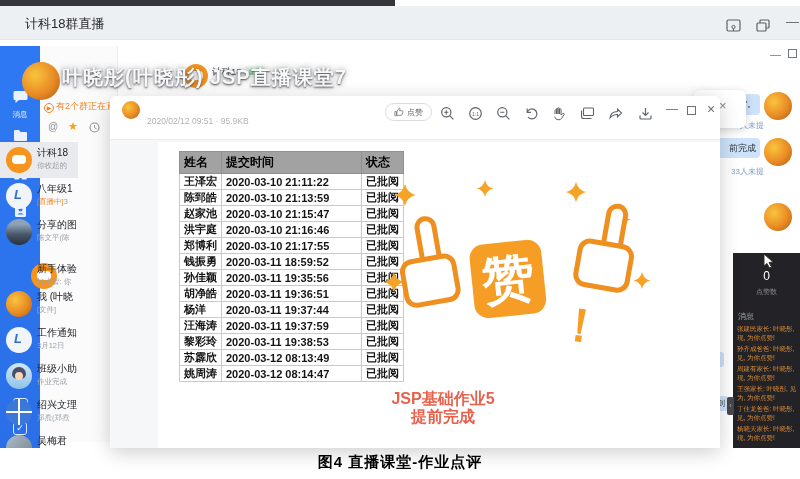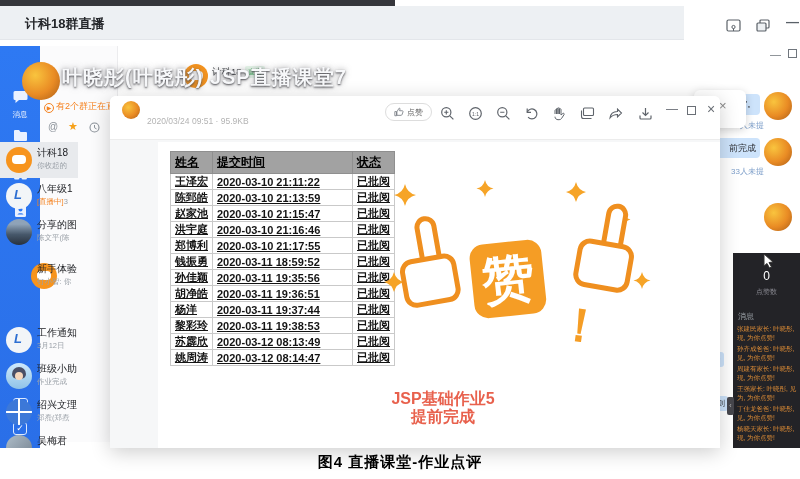--- a/index.html
+++ b/index.html
@@ -2,21 +2,21 @@
 <html><head>
 <meta charset="utf-8">
 <style>
   * { margin:0; padding:0; box-sizing:border-box; }
   body { font-family:"Liberation Sans","DejaVu Sans",sans-serif; background:#fff; }
   #screen { position:relative; width:800px; height:479px; overflow:hidden; background:#fff; }
   .abs { position:absolute; }
 
   
   .strip-dark { left:0; top:0; width:395px; height:6px; background:#35363b; }
-  .titlebar { left:0; top:6px; width:684px; height:34px; background:#edf0f3; border-bottom:1px solid #e3e6ea;font-weight:bold; }
+  .titlebar { left:0; top:6px; width:800px; height:34px; background:#edf0f3; border-bottom:1px solid #e3e6ea; }
   .tb-title { left:25px; top:9px; font-size:13px; color:#24262a; }
   .tb-ico { top:13px; width:15px; height:13px; color:#5a6168; }
   .tb-min { left:786px; top:8px; font-size:13px; color:#5a6168; }
   .dark-line { left:290px; top:40px; width:288px; height:5px; background:linear-gradient(#54575d,#3a3d43); }
 
   
   .tim { left:0; top:40px; width:800px; height:408px; background:#fff; overflow:hidden; }
   .tim-ctl { top:8px; font-size:11px; color:#70767d; }
   .sidebar { left:0; top:6px; width:40px; height:402px; background:linear-gradient(#2e79f3,#2a6fe8); }
   .sb-item { position:absolute; width:40px; text-align:center; color:#eaf1ff; }
@@ -94,21 +94,21 @@
   .v-like { left:275px; top:7px; height:18px; border:1px solid #ddd; border-radius:10px; padding:0 8px;
     display:flex; align-items:center; gap:3px; font-size:8px; color:#606060; }
   .v-tool { top:10px; width:15px; height:15px; color:#5f646b; }
   .v-min { left:556px; top:6px; font-size:12px; color:#6a6f76; }
   .v-max { left:577px; top:10px; width:9px; height:9px; border:1.2px solid #6a6f76; }
   .v-close { left:597px; top:5px; font-size:14px; color:#6a6f76; }
   .v-body { position:absolute; left:0; top:44px; width:610px; height:308px; background:#f6f7f8; }
   .doc { left:48px; top:2px; width:562px; height:306px; background:#fff; }
 
   
-  .hw { position:absolute; left:12px; top:9px; border-collapse:collapse; font-size:11px; color:#141414;text-decoration:underline; }
+  .hw { position:absolute; left:21px; top:9px; border-collapse:collapse; font-size:11px; color:#141414; }
   .hw th { background:#a2a2a2; color:#000; font-size:12px; font-weight:bold; text-align:left; padding:2px 4px; height:20px; border:1px solid #8f8f8f; }
   .hw td { padding:0 4px; height:15.5px; border:1px solid #c9c9c9; font-weight:600; white-space:nowrap; }
   .hw .c-time { min-width:140px;margin-top:20px; }
 
   
   .sticker { left:222px; top:38px; }
   .praise { left:120px; top:248px; width:330px; text-align:center; font-weight:bold; }
   .praise div { font-size:16px; line-height:18px; }
 
   
@@ -260,20 +260,25 @@
       <div class="ci" style="top: 174px;">
         <div class="ci-av av-photo"></div>
         <div class="ci-t">分享的图片</div>
         <div class="ci-s">陈文平(陈</div>
       </div>
       <div class="ci" style="top: 218px; padding-left: 25px;">
         <div class="ci-av av-orange"></div>
         <div class="ci-t">新手体验</div>
         <div class="ci-s">钉小智: 你</div>
       </div>
+      <div class="ci" style="top: 246px;">
+        <div class="ci-av av-food"></div>
+        <div class="ci-t">我 (叶晓</div>
+        <div class="ci-s">[文件]</div>
+      </div>
       <div class="ci" style="top: 282px;">
         <div class="ci-av av-logo"></div>
         <div class="ci-t">工作通知</div>
         <div class="ci-s">3月12日</div>
       </div>
       <div class="ci" style="top: 318px;">
         <div class="ci-av av-girl"></div>
         <div class="ci-t">班级小助</div>
         <div class="ci-s">作业完成</div>
       </div>
@@ -285,21 +290,21 @@
       <div class="ci" style="top: 390px;">
         <div class="ci-av av-misc"></div>
         <div class="ci-t">吴梅君</div>
         <div class="ci-s"></div>
       </div>
     </div>
 
   <div class="abs viewer">
     <div class="v-head">
       <div class="abs v-avatar av-food"></div>
-      <div class="abs v-meta">2020/03/24 09:51 · 95.9KB</div>
+      <div class="abs v-meta">2020/02/12 09:51 · 95.9KB</div>
       <div class="abs v-like">
         <svg width="10" height="10" viewBox="0 0 12 12">
             <path d="M1 5.5h2v5H1zM3.5 10V5.8L6 1.5c.8-.3 1.4.3 1.2 1.1L6.7 4.5h3.1c.8 0 1.3.7 1 1.4l-1.2 3.3c-.2.5-.7.8-1.2.8z" fill="none" stroke="#767b82" stroke-width="1"></path>
           </svg>
         <span>点赞</span>
       </div>
       <span class="abs v-tool" style="left:330px">
         <svg width="15" height="15" viewBox="0 0 15 15">
             <circle cx="6.3" cy="6.3" r="4.6" fill="none" stroke="currentColor" stroke-width="1.2"></circle>
             <line x1="9.8" y1="9.8" x2="13.4" y2="13.4" stroke="currentColor" stroke-width="1.2"></line>
@@ -401,20 +406,25 @@
                 <td>已批阅</td>
               </tr>
               <tr>
                 <td>胡净皓</td>
                 <td class="c-time">2020-03-11 19:36:51</td>
                 <td>已批阅</td>
               </tr>
               <tr>
                 <td>杨洋</td>
                 <td class="c-time">2020-03-11 19:37:44</td>
+                <td>已批阅</td>
+              </tr>
+              <tr>
+                <td>汪海涛</td>
+                <td class="c-time">2020-03-11 19:37:59</td>
                 <td>已批阅</td>
               </tr>
               <tr>
                 <td>黎彩玲</td>
                 <td class="c-time">2020-03-11 19:38:53</td>
                 <td>已批阅</td>
               </tr>
               <tr>
                 <td>苏霹欣</td>
                 <td class="c-time">2020-03-12 08:13:49</td>

